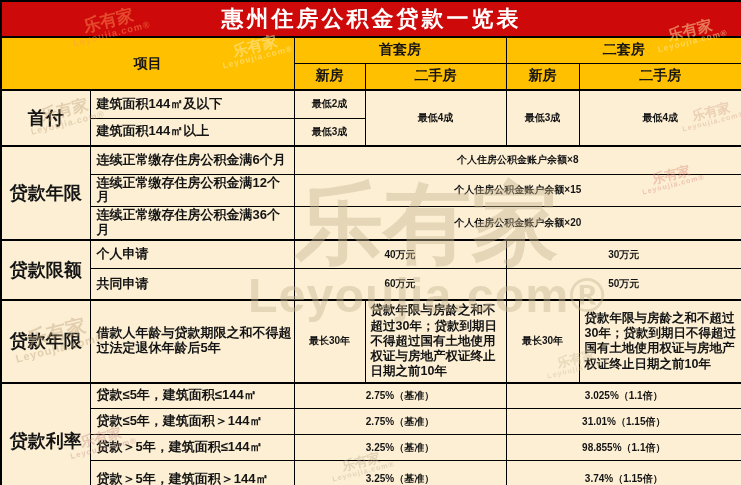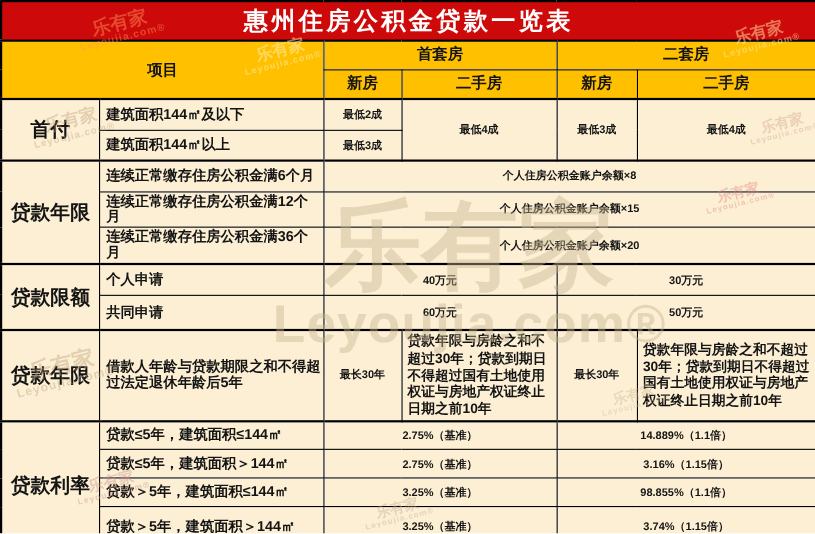--- a/index.html
+++ b/index.html
@@ -118,26 +118,26 @@
       <td class="cream val st">最长30年</td>
       <td class="cream wrapcell st">贷款年限与房龄之和不超过30年；贷款到期日不得超过国有土地使用权证与房地产权证终止日期之前10年</td>
       <td class="cream val st">最长30年</td>
       <td class="cream wrapcell st">贷款年限与房龄之和不超过30年；贷款到期日不得超过国有土地使用权证与房地产权证终止日期之前10年</td>
     </tr>
 
     <tr style="height:26px">
       <td rowspan="4" class="cream lbl st">贷款利率</td>
       <td class="cream desc st">贷款≤5年，建筑面积≤144㎡</td>
       <td colspan="2" class="cream val st">2.75%（基准）</td>
-      <td colspan="2" class="cream val st">14.889%（1.1倍）</td>
+      <td colspan="2" class="cream val st">3.025%（1.1倍）</td>
     </tr>
     <tr style="height:26px">
       <td class="cream desc">贷款≤5年，建筑面积＞144㎡</td>
       <td colspan="2" class="cream val">2.75%（基准）</td>
-      <td colspan="2" class="cream val">3.16%（1.15倍）</td>
+      <td colspan="2" class="cream val">31.01%（1.15倍）</td>
     </tr>
     <tr style="height:26px">
       <td class="cream desc">贷款＞5年，建筑面积≤144㎡</td>
       <td colspan="2" class="cream val">3.25%（基准）</td>
       <td colspan="2" class="cream val">98.855%（1.1倍）</td>
     </tr>
     <tr style="height:38px">
       <td class="cream desc">贷款＞5年，建筑面积＞144㎡</td>
       <td colspan="2" class="cream val">3.25%（基准）</td>
       <td colspan="2" class="cream val">3.74%（1.15倍）</td>

